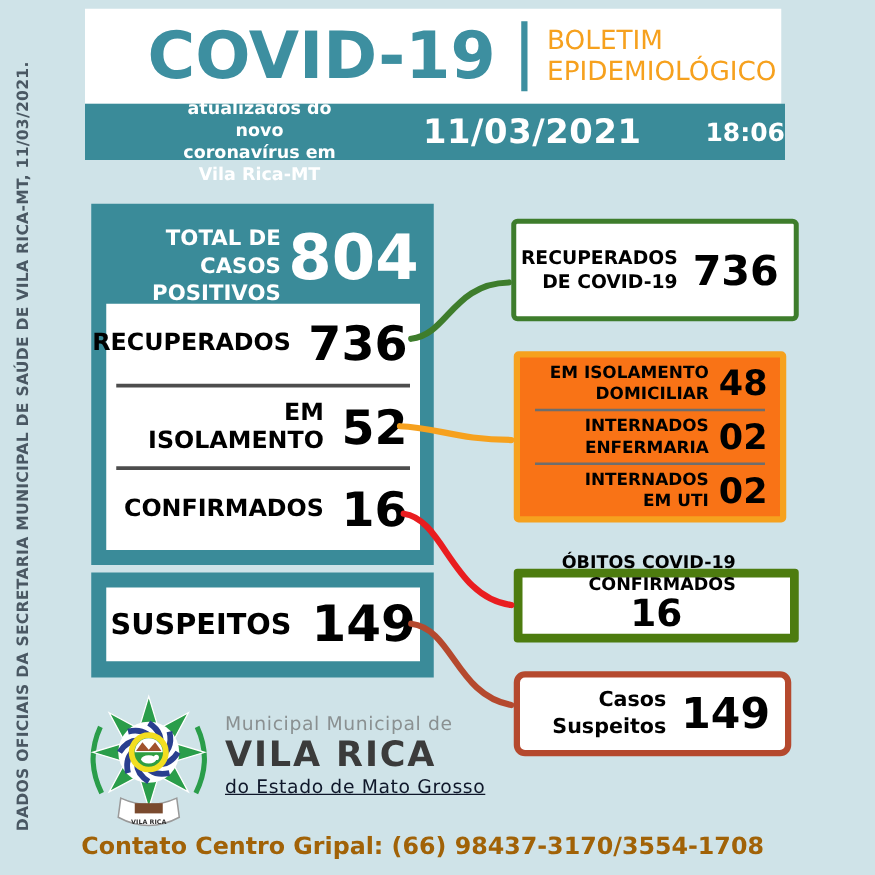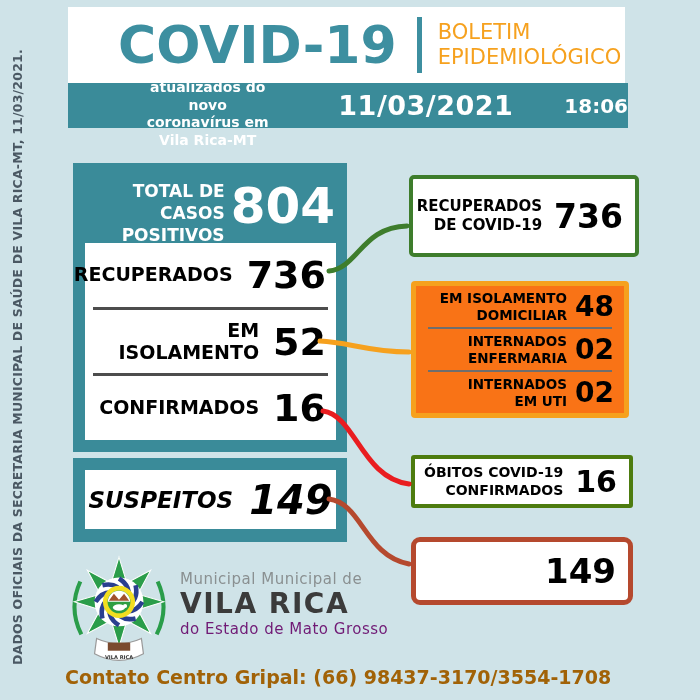--- a/index.html
+++ b/index.html
@@ -34,28 +34,28 @@
                display:flex;flex-direction:column;}
   .trow{flex:1;display:flex;align-items:center;justify-content:flex-end;padding:0 10px;}
   .trow .lbl{font-size:19px;font-weight:bold;color:#000;text-align:right;line-height:1.15;}
   .trow .lbl span{display:block;}
   .trow .num{font-size:38px;font-weight:bold;color:#000;margin-left:14px;line-height:1;}
   .tdiv{height:3px;background:#4d4d4d;margin:0 8px;}
 
   
   .suspects-box{left:73px;top:458px;width:274px;height:84px;background:#3a8b99;}
   .suspects-white{position:absolute;left:12px;right:11px;top:12px;bottom:13px;background:#fff;
-                  display:flex;align-items:center;justify-content:center;font-style:italic;}
+                  display:flex;align-items:center;justify-content:center;}
   .suspects-white .lbl{font-size:23px;font-weight:bold;color:#000;}
   .suspects-white .num{font-size:40px;font-weight:bold;color:#000;margin-left:16px;line-height:1;}
 
   
   .dbox{background:#fff;display:flex;align-items:center;justify-content:flex-end;}
   .green-box{left:409px;top:175px;width:210px;height:74px;border:4px solid #3e7d2c;border-radius:5px;padding-right:12px;}
-  .red-box{left:411px;top:455px;width:202px;height:45px;border:4px solid #4d7c0f;border-radius:3px;padding-right:12px;}
+  .red-box{left:411px;top:455px;width:202px;height:45px;border:7px solid #4d7c0f;border-radius:3px;padding-right:12px;flex-direction:column;}
   .brick-box{left:411px;top:537px;width:200px;height:58px;border:5px solid #b5492e;border-radius:9px;padding-right:12px;}
   .dbox .lbl{font-weight:bold;color:#000;text-align:right;line-height:1.25;}
   .dbox .lbl span{display:block;}
   .green-box .lbl{font-size:15px;}
   .red-box .lbl{font-size:14px;}
   .brick-box .lbl{font-size:16.5px;}
   .dbox .num{font-weight:bold;color:#000;margin-left:12px;line-height:1;}
   .green-box .num{font-size:33px;}
   .red-box .num{font-size:30px;}
   .brick-box .num{font-size:34px;}
@@ -65,21 +65,21 @@
   .orow{flex:1;display:flex;align-items:center;justify-content:flex-end;padding:0 10px;}
   .orow .lbl{font-size:13.5px;font-weight:bold;color:#000;text-align:right;line-height:1.2;}
   .orow .lbl span{display:block;}
   .orow .num{font-size:28px;font-weight:bold;color:#000;margin-left:8px;line-height:1;}
   .odiv{height:2px;background:#6e6e6e;margin:0 12px;}
 
   
   .org-text{left:180px;top:570px;}
   .org-pre{font-size:15px;color:#8a9091;letter-spacing:0.5px;}
   .org-name{font-size:28px;font-weight:bold;color:#3b3b3b;letter-spacing:1.5px;line-height:1.15;}
-  .org-post{font-size:15px;color:#701a75;letter-spacing:0.5px;}
+  .org-post{font-size:15px;color:#0f172a;letter-spacing:0.5px;text-decoration:underline;}
   .contact{left:65px;top:666px;font-size:19px;font-weight:bold;color:#a16207;}
 
   .connector-layer{left:0;top:0;width:700px;height:700px;pointer-events:none;}
 </style>
 </head>
 <body>
 
 <div id="stage">
 
   <div class="vtext">DADOS OFICIAIS DA SECRETARIA MUNICIPAL DE SAÚDE DE VILA RICA-MT, 11/03/2021.</div>
@@ -181,20 +181,21 @@
   <div class="abs dbox red-box">
     <div class="lbl">
       <span>ÓBITOS COVID-19</span>
         <span>CONFIRMADOS</span>
     </div>
     <div class="num">16</div>
   </div>
 
   <div class="abs dbox brick-box">
     <div class="lbl">
+      <span>Casos Suspeitos</span>
     </div>
     <div class="num">149</div>
   </div>
 
   <svg class="abs connector-layer" viewBox="0 0 700 700">
     <path d="M 329 271 C 358 268 362 227 407 226" stroke="#3e7d2c" stroke-width="5" fill="none" stroke-linecap="round"></path>
     <path d="M 320 341 C 348 342 368 352 409 352" stroke="#f6a11e" stroke-width="5" fill="none" stroke-linecap="round"></path>
     <path d="M 323 411 C 355 415 362 478 409 484" stroke="#e91d20" stroke-width="5" fill="none" stroke-linecap="round"></path>
     <path d="M 329 499 C 362 503 365 556 409 564" stroke="#b5492e" stroke-width="5" fill="none" stroke-linecap="round"></path>
   </svg>

